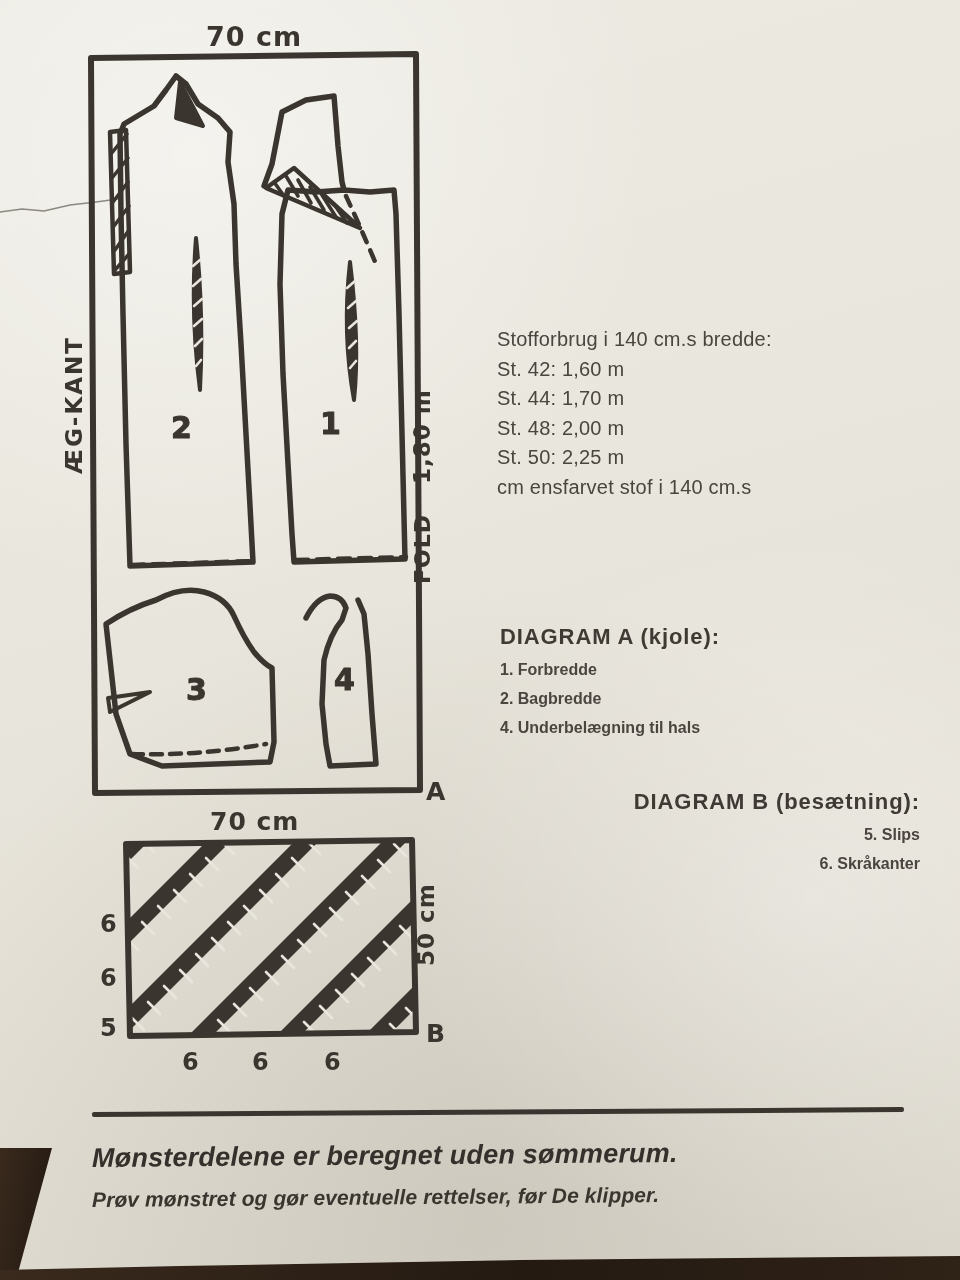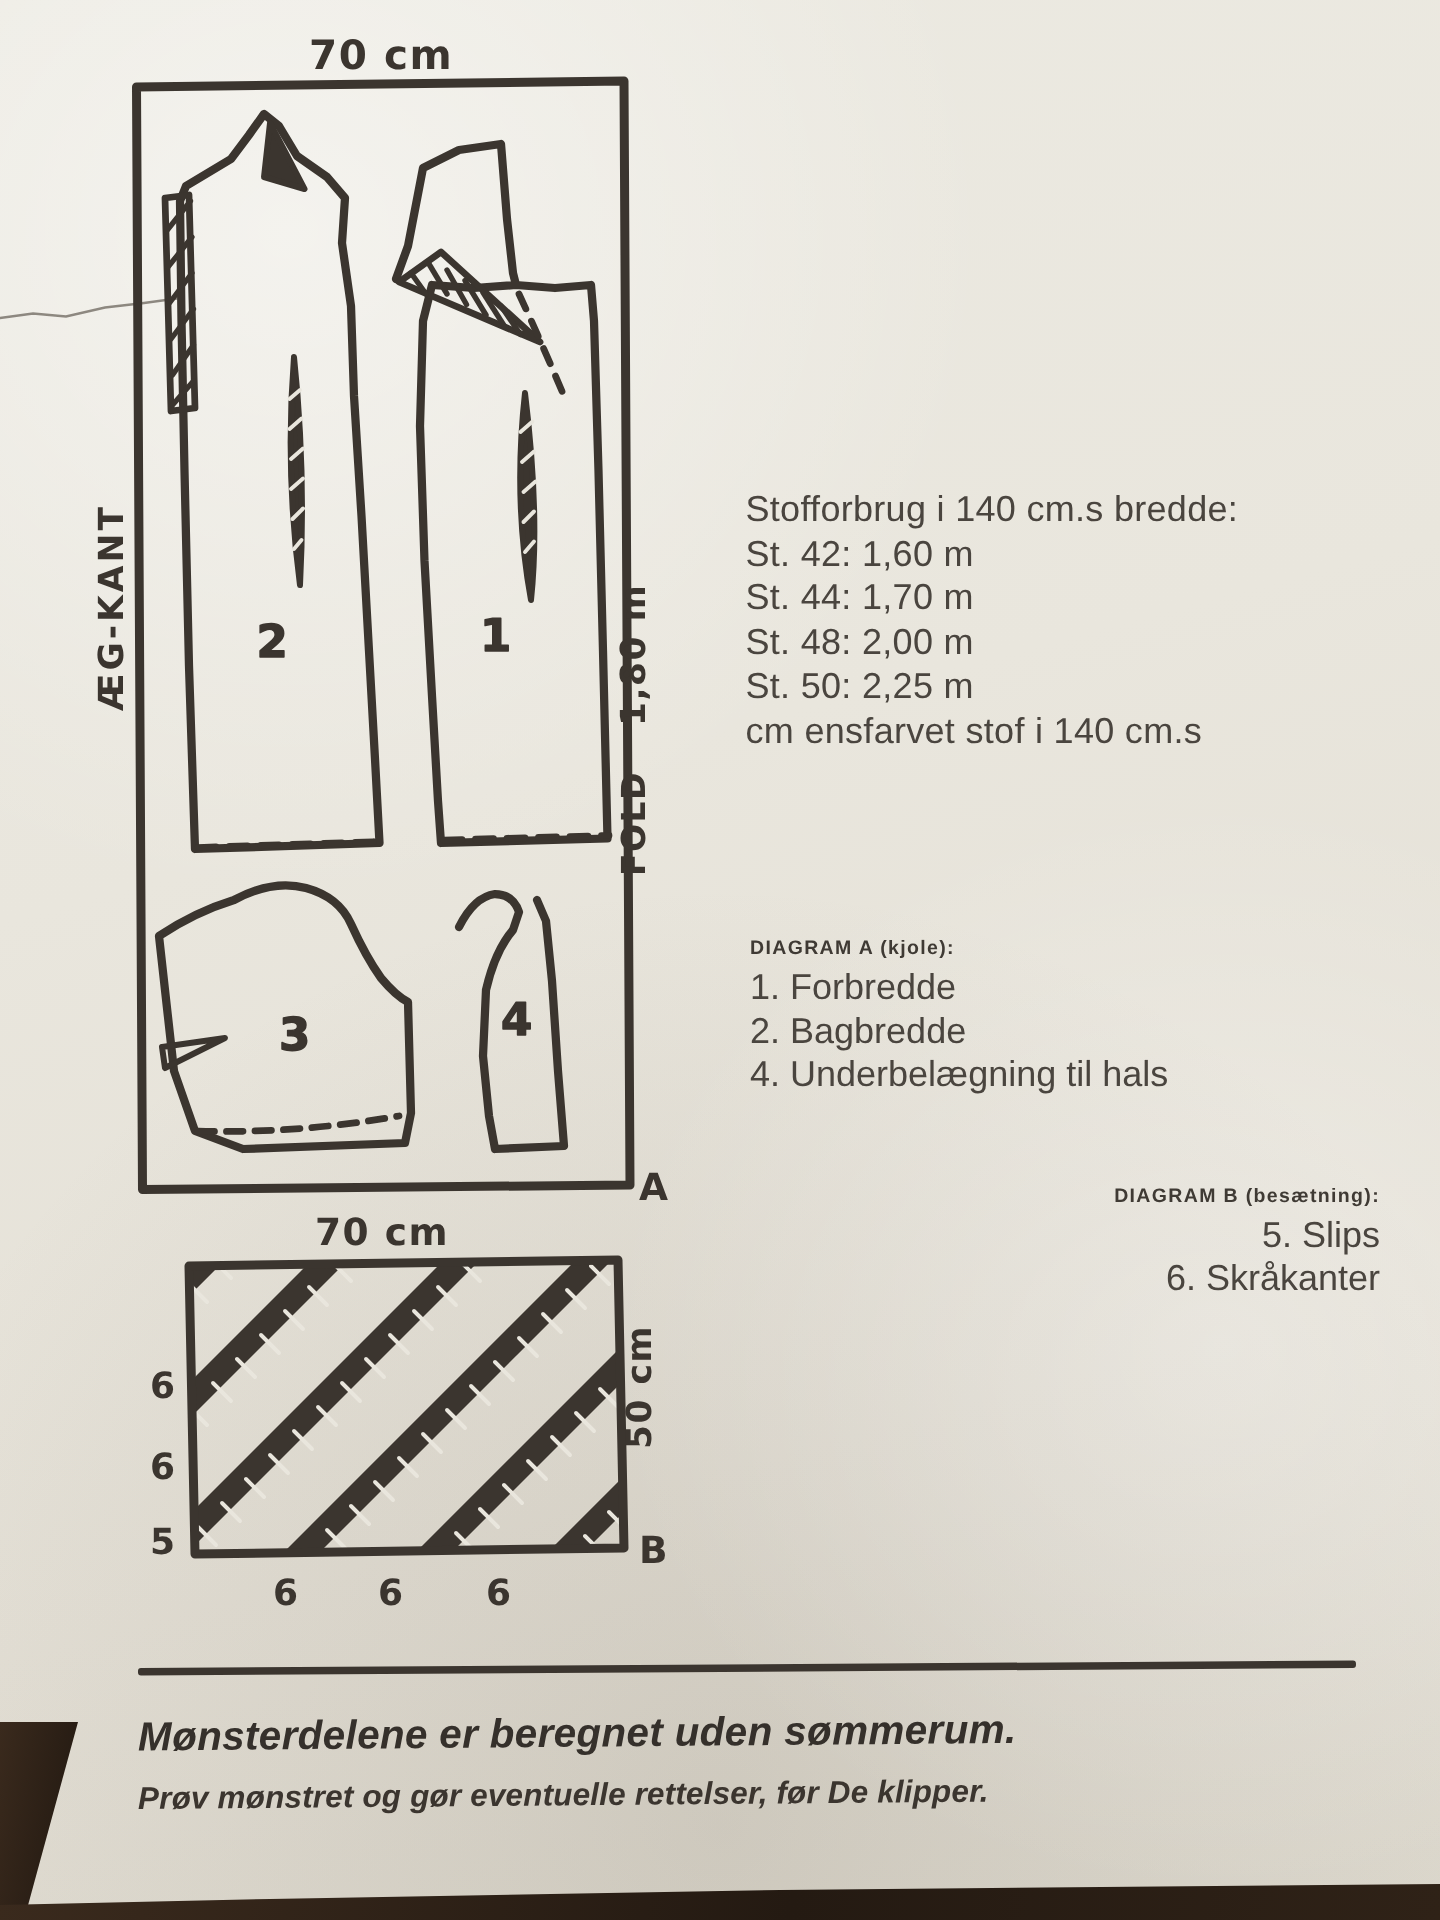--- a/index.html
+++ b/index.html
@@ -19,25 +19,25 @@
   
   .wood{position:absolute;background:linear-gradient(100deg,#3a2a1d,#241a12 55%,#2f2217);}
   #wood-left{left:0;top:1148px;width:92px;height:132px;
     -webkit-clip-path:polygon(0 0,52px 0,16px 132px,0 132px);
     clip-path:polygon(0 0,52px 0,16px 132px,0 132px);}
   #wood-bottom{left:0;top:1256px;width:960px;height:24px;
     -webkit-clip-path:polygon(0 14px,180px 10px,520px 4px,960px 0,960px 24px,0 24px);
     clip-path:polygon(0 14px,180px 10px,520px 4px,960px 0,960px 24px,0 24px);}
   .paper-crack{position:absolute;left:0;top:196px;width:118px;height:22px;}
   #spec-block{position:absolute;left:497px;top:325px;width:420px;}
-  #spec-block .line{font-size:24px;line-height:29.6px;letter-spacing:.2px;color:#4a453f;white-space:pre;}
+  #spec-block .line{font-size:20px;line-height:29.6px;letter-spacing:.2px;color:#4a453f;white-space:pre;}
   #legend-a{position:absolute;left:500px;top:624px;width:420px;}
   #legend-b{position:absolute;left:500px;top:789px;width:420px;text-align:right;}
-  .legend-title{font-size:13px;font-weight:bold;letter-spacing:.9px;color:#3f3a34;margin-bottom:5px;}
-  .legend-item{font-size:24px;line-height:29px;color:#4a453f;white-space:pre;}
+  .legend-title{font-size:22px;font-weight:bold;letter-spacing:.9px;color:#3f3a34;margin-bottom:5px;}
+  .legend-item{font-size:16px;line-height:29px;color:#4a453f;white-space:pre;font-weight:bold;}
   #footer{position:absolute;left:92px;top:1112px;width:812px;font-style:italic;}
   #footer-rule{height:5px;background:#3b352f;border-radius:2px;
     transform:rotate(-.35deg);transform-origin:left center;}
   #footer-line-1{margin-top:26px;font-size:27px;font-weight:bold;color:#35302b;letter-spacing:.2px;
     transform:rotate(-.5deg);transform-origin:left center;}
   #footer-line-2{margin-top:14px;font-size:21px;font-weight:bold;color:#3b352f;letter-spacing:.1px;
     transform:rotate(-.5deg);transform-origin:left center;}
   
   #diagram-a-svg,#diagram-b-svg{position:absolute;}
   #diagram-a-svg{left:58px;top:14px;}

